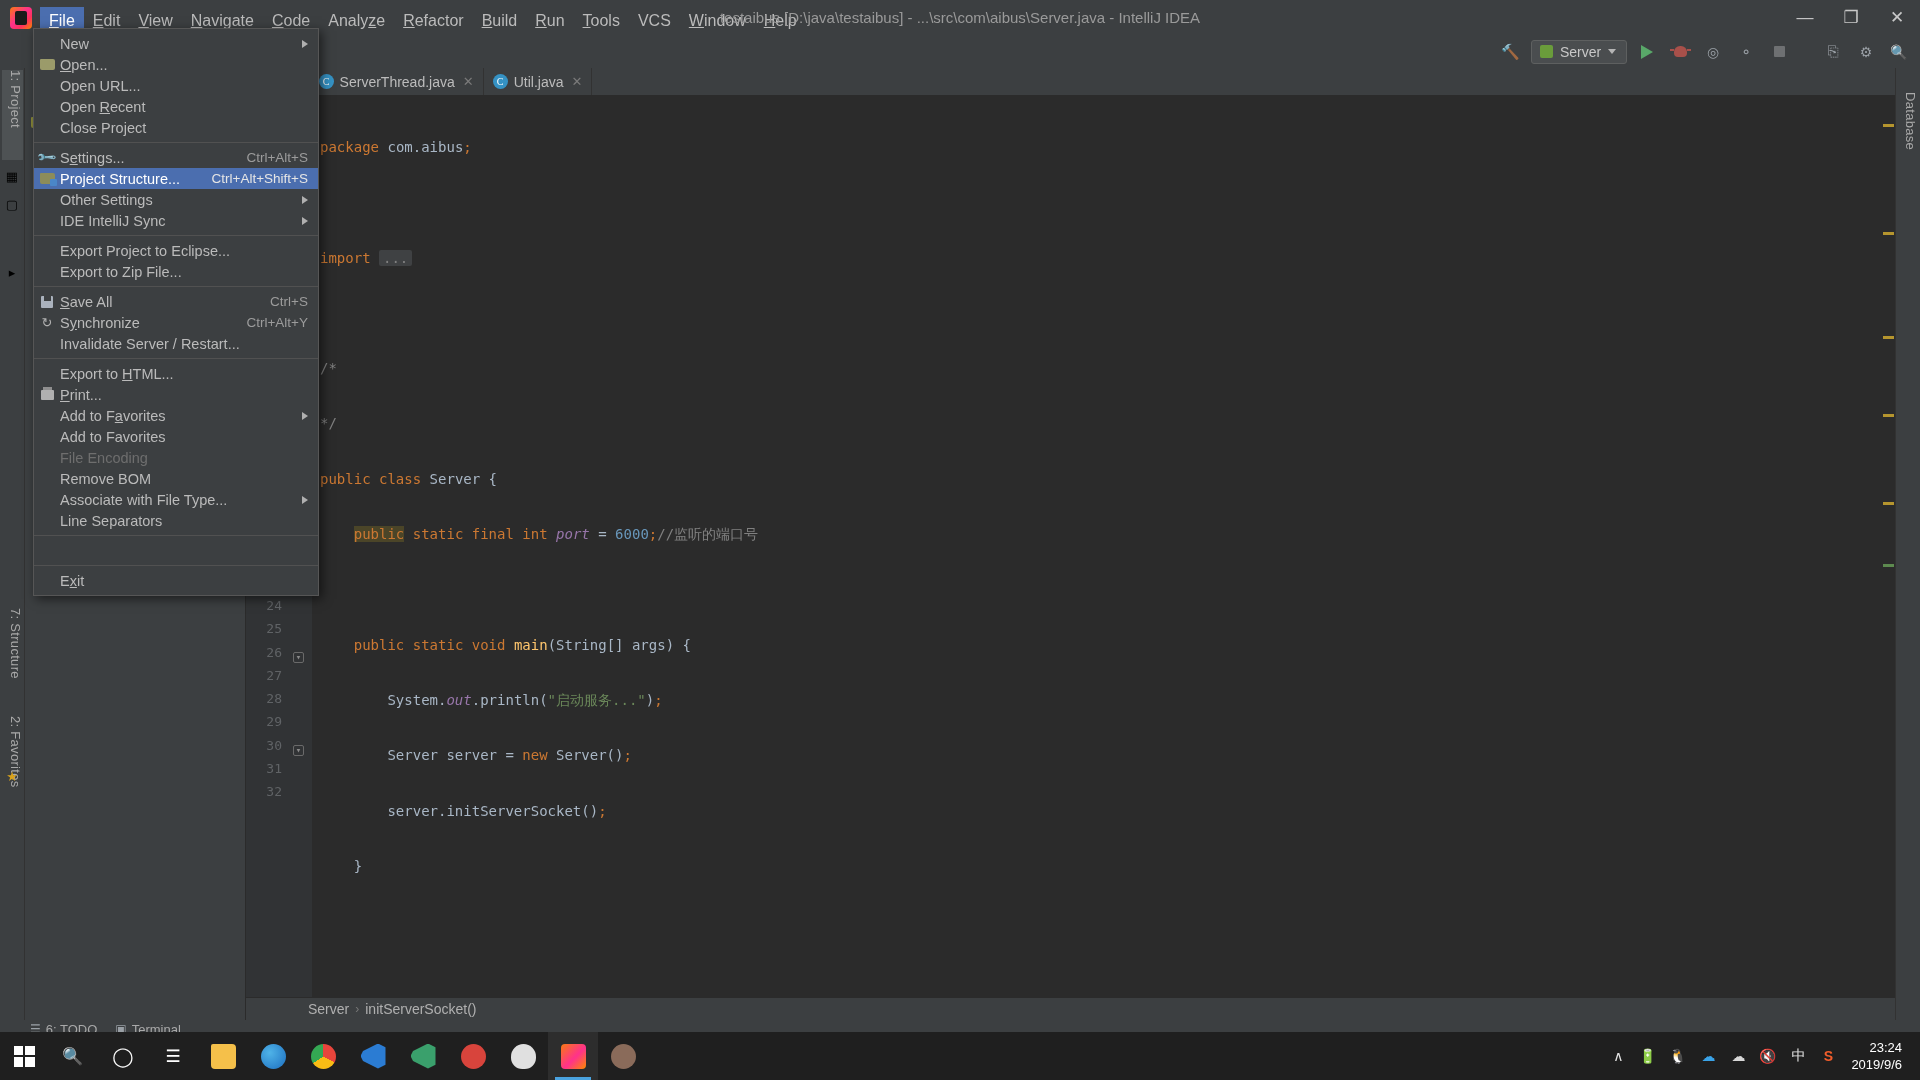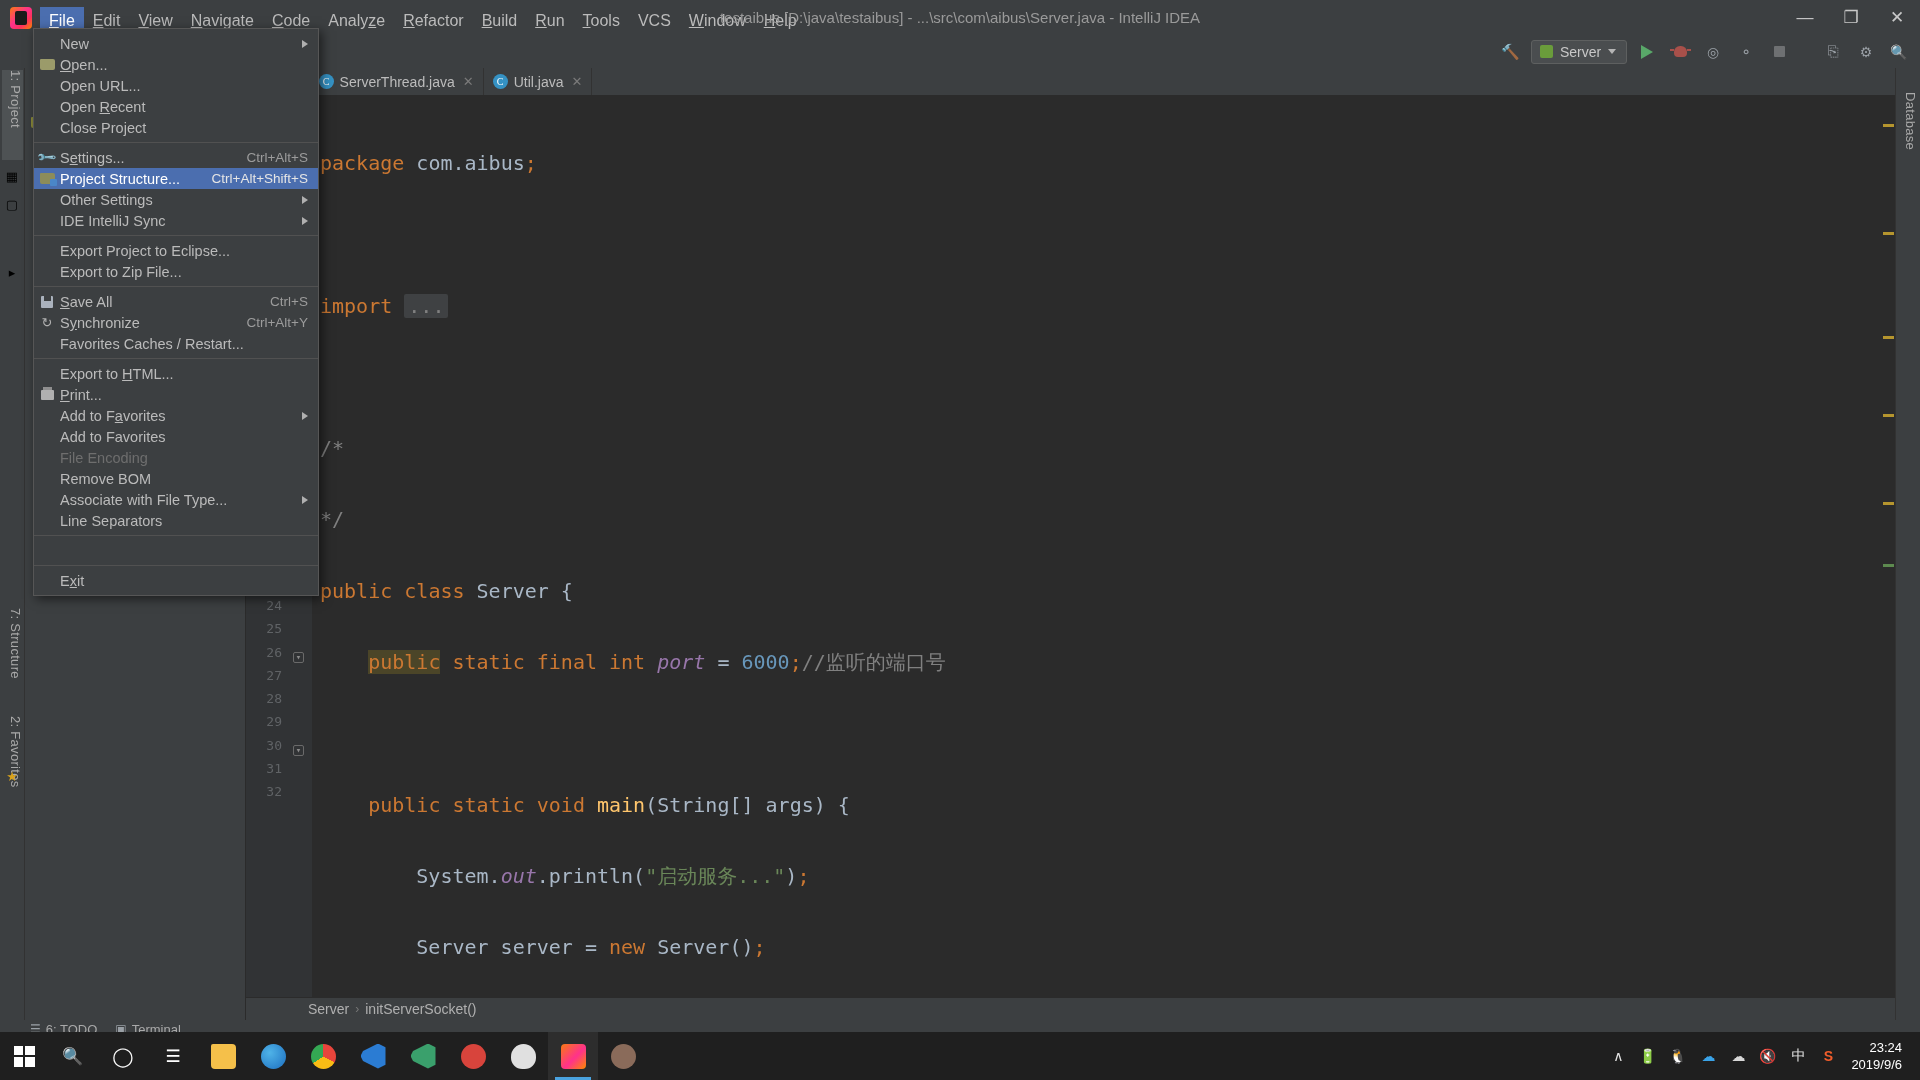--- a/index.html
+++ b/index.html
@@ -149,21 +149,21 @@
     padding-top: 8px; text-align: right;
   }
   .gutter .ln { height: 23.3px; line-height: 23.3px; padding-right: 30px; }
   .fold {
     position: absolute; right: 8px; width: 11px; height: 11px;
     border: 1px solid #6a6a6a; border-radius: 2px; color: #8a8a8a;
     font-size: 9px; line-height: 9px; text-align: center;
   }
   .code-lines {
     flex: 1; position: relative; overflow: hidden;
-    font-family: "DejaVu Sans Mono", monospace; font-size: 20px;
+    font-family: "DejaVu Sans Mono", monospace; font-size: 14px;
     padding: 8px 0 0 8px; color: #a9b7c6; white-space: pre;
   }
   .code-lines .cl { height: 23.3px; line-height: 23.3px; }
   .k  { color: #cc7832; }      
   .kw { color: #cc7832; background: #4b4528; } 
   .st { color: #6a8759; }      
   .nu { color: #6897bb; }      
   .cm { color: #808080; }      
   .fi { color: #9876aa; font-style: italic; }  
   .ty { color: #a9b7c6; }
@@ -614,21 +614,21 @@
     </div>
 
     <div class="mrow">
       <span class="mico">↻</span>
       <span class="mlabel">S<u>y</u>nchronize</span>
       <span class="mkey">Ctrl+Alt+Y</span>
     </div>
 
     <div class="mrow">
       <span class="mico"></span>
-      <span class="mlabel">Favorites Caches / Restart...</span>
+      <span class="mlabel">Invalidate Server / Restart...</span>
     </div>
 
     <div class="msep"></div>
 
     <div class="mrow">
       <span class="mico"></span>
       <span class="mlabel">Export to <u>H</u>TML...</span>
     </div>
 
     <div class="mrow">

